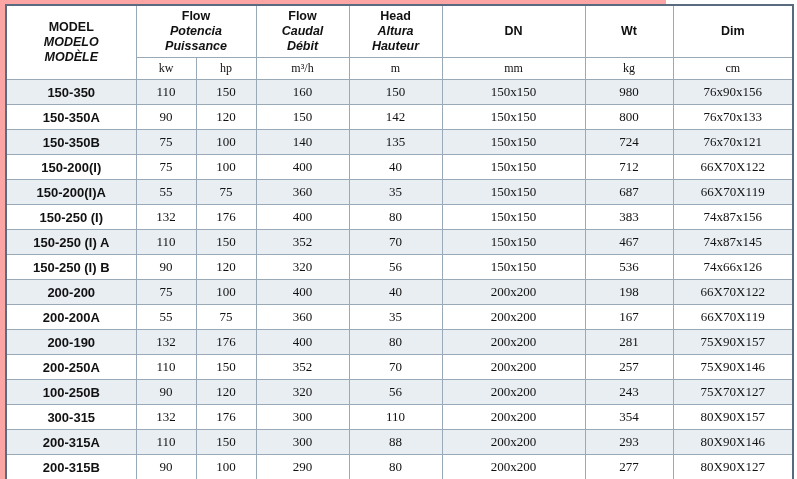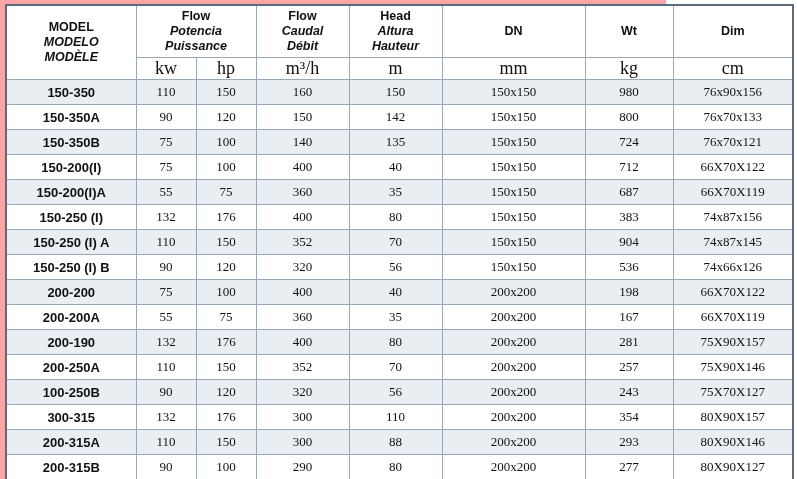--- a/index.html
+++ b/index.html
@@ -44,21 +44,21 @@
     background: #ffffff;
     border-bottom: 1px solid #9aa9b8;
   }
   thead th.h-main .ital {
     font-style: italic;
   }
   thead th.h-unit {
     font-family: "Liberation Serif", serif;
     font-weight: normal;
     font-style: normal;
-    font-size: 18px;
+    font-size: 12px;
     height: 21px;
     background: #ffffff;
   }
   thead tr.unit-row th {
     border-top: 1px solid #9aa9b8;
   }
   
   col.c-model { width: 130px; }
   col.c-kw    { width: 60px; }
   col.c-hp    { width: 60px; }
@@ -201,21 +201,21 @@
           <td>383</td>
           <td>74x87x156</td>
         </tr>
         <tr class="alt">
           <td class="model">150-250 (I) A</td>
           <td>110</td>
           <td>150</td>
           <td>352</td>
           <td>70</td>
           <td>150x150</td>
-          <td>904</td>
+          <td>467</td>
           <td>74x87x145</td>
         </tr>
         <tr class="plain">
           <td class="model">150-250 (I) B</td>
           <td>90</td>
           <td>120</td>
           <td>320</td>
           <td>56</td>
           <td>150x150</td>
           <td>536</td>

